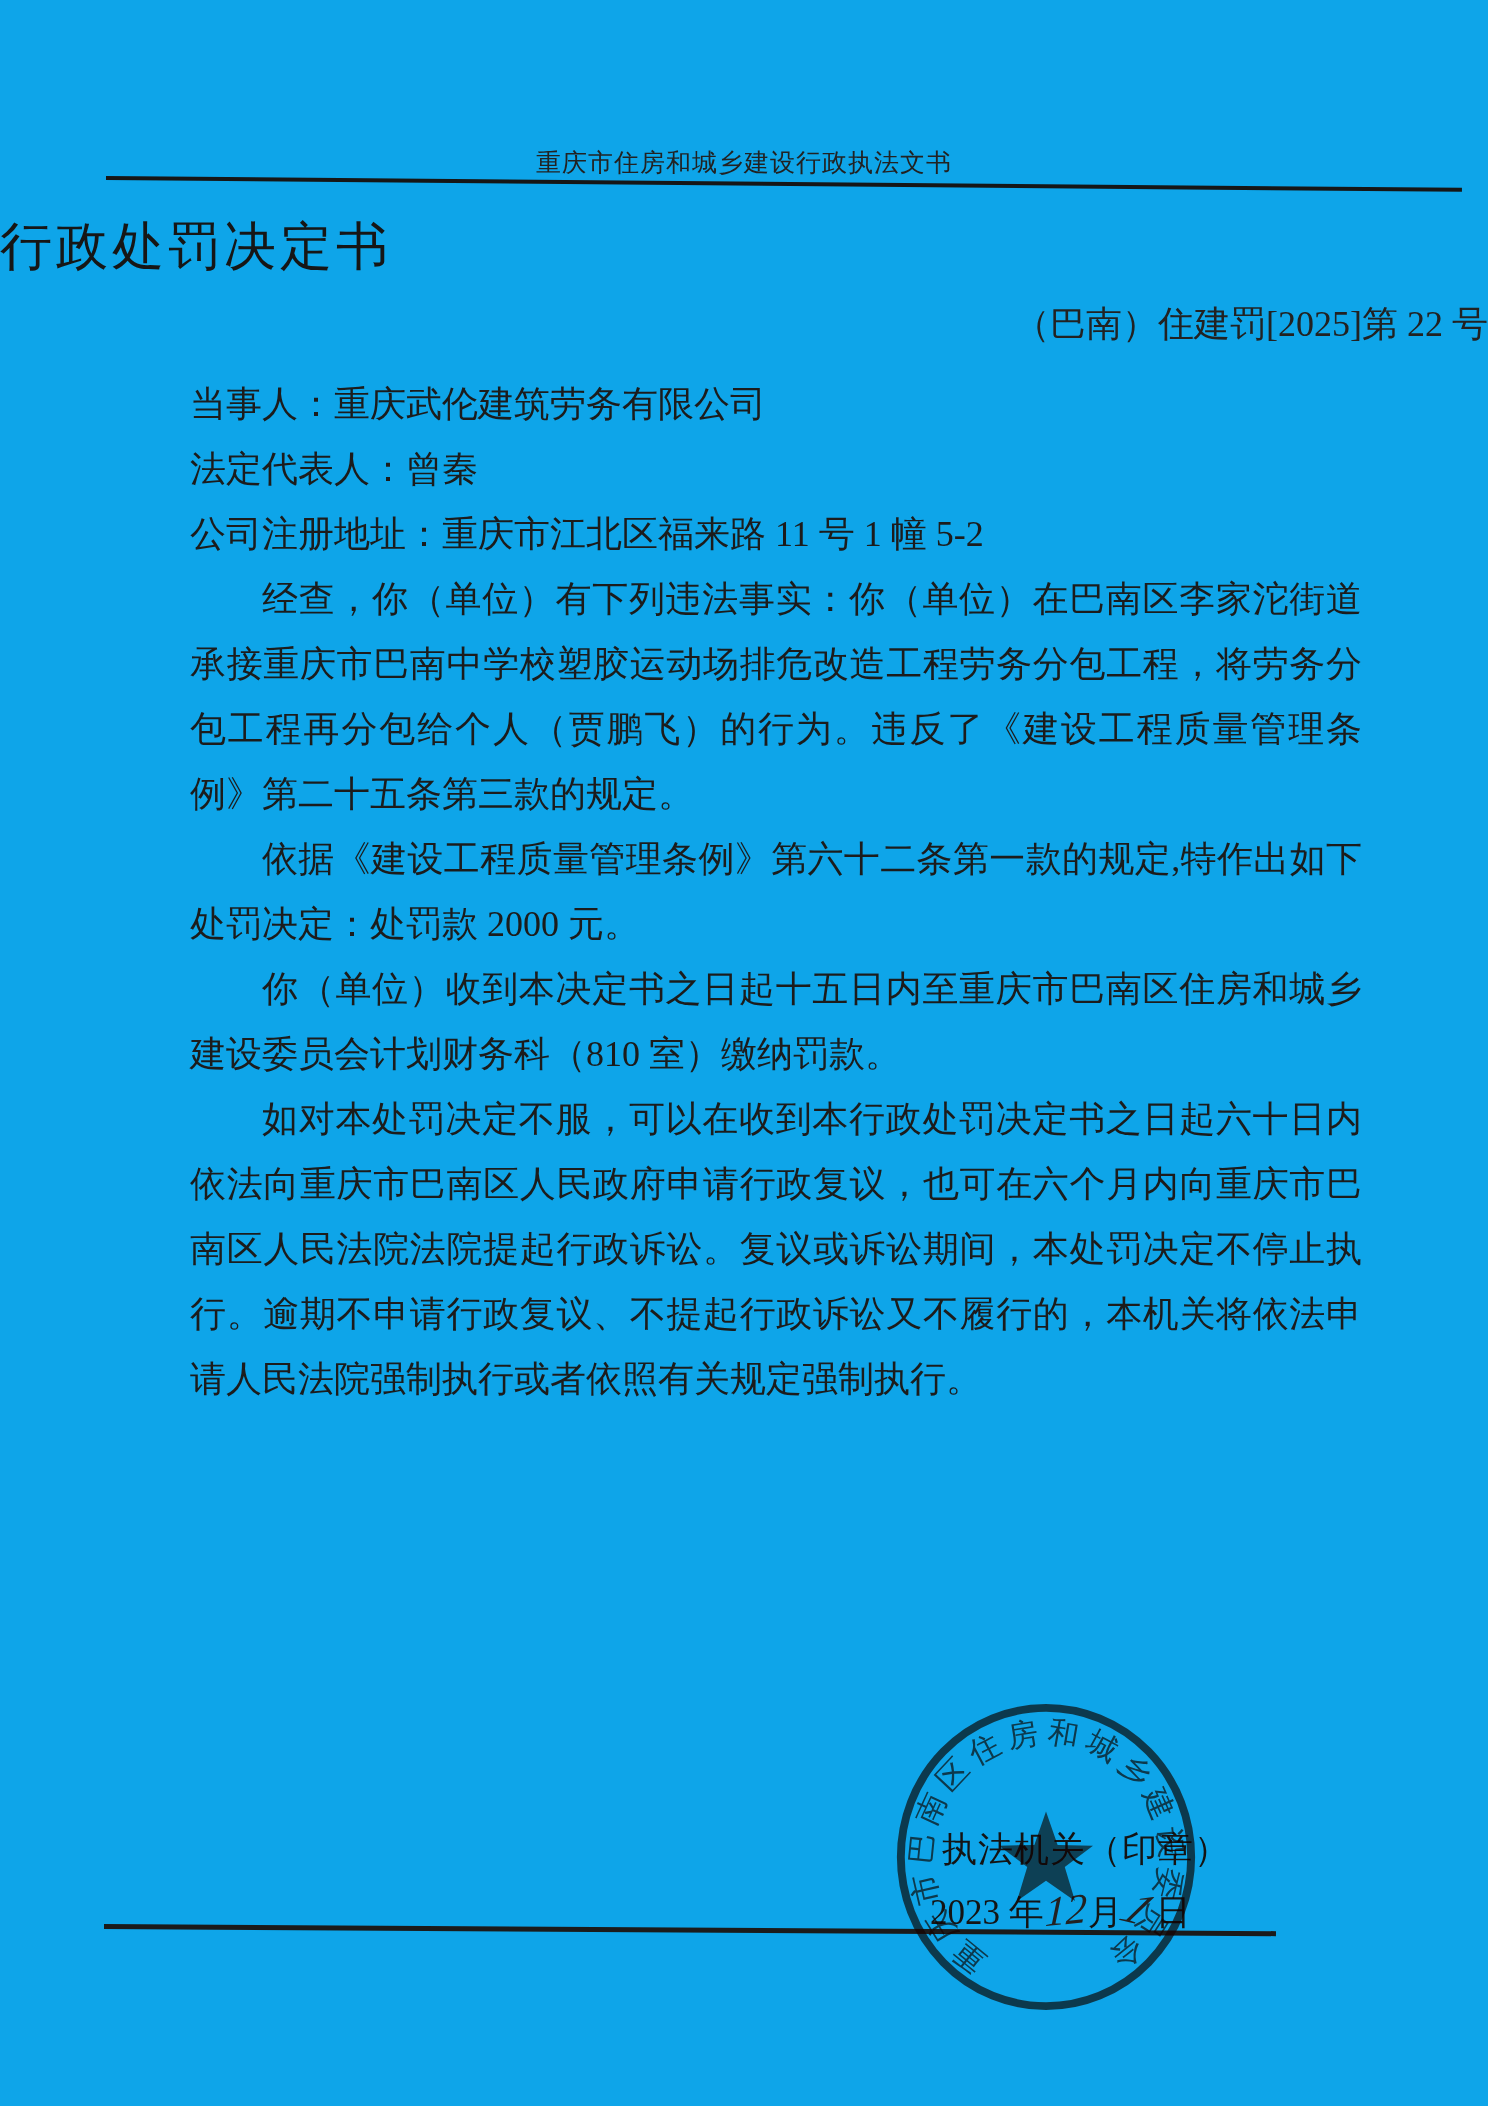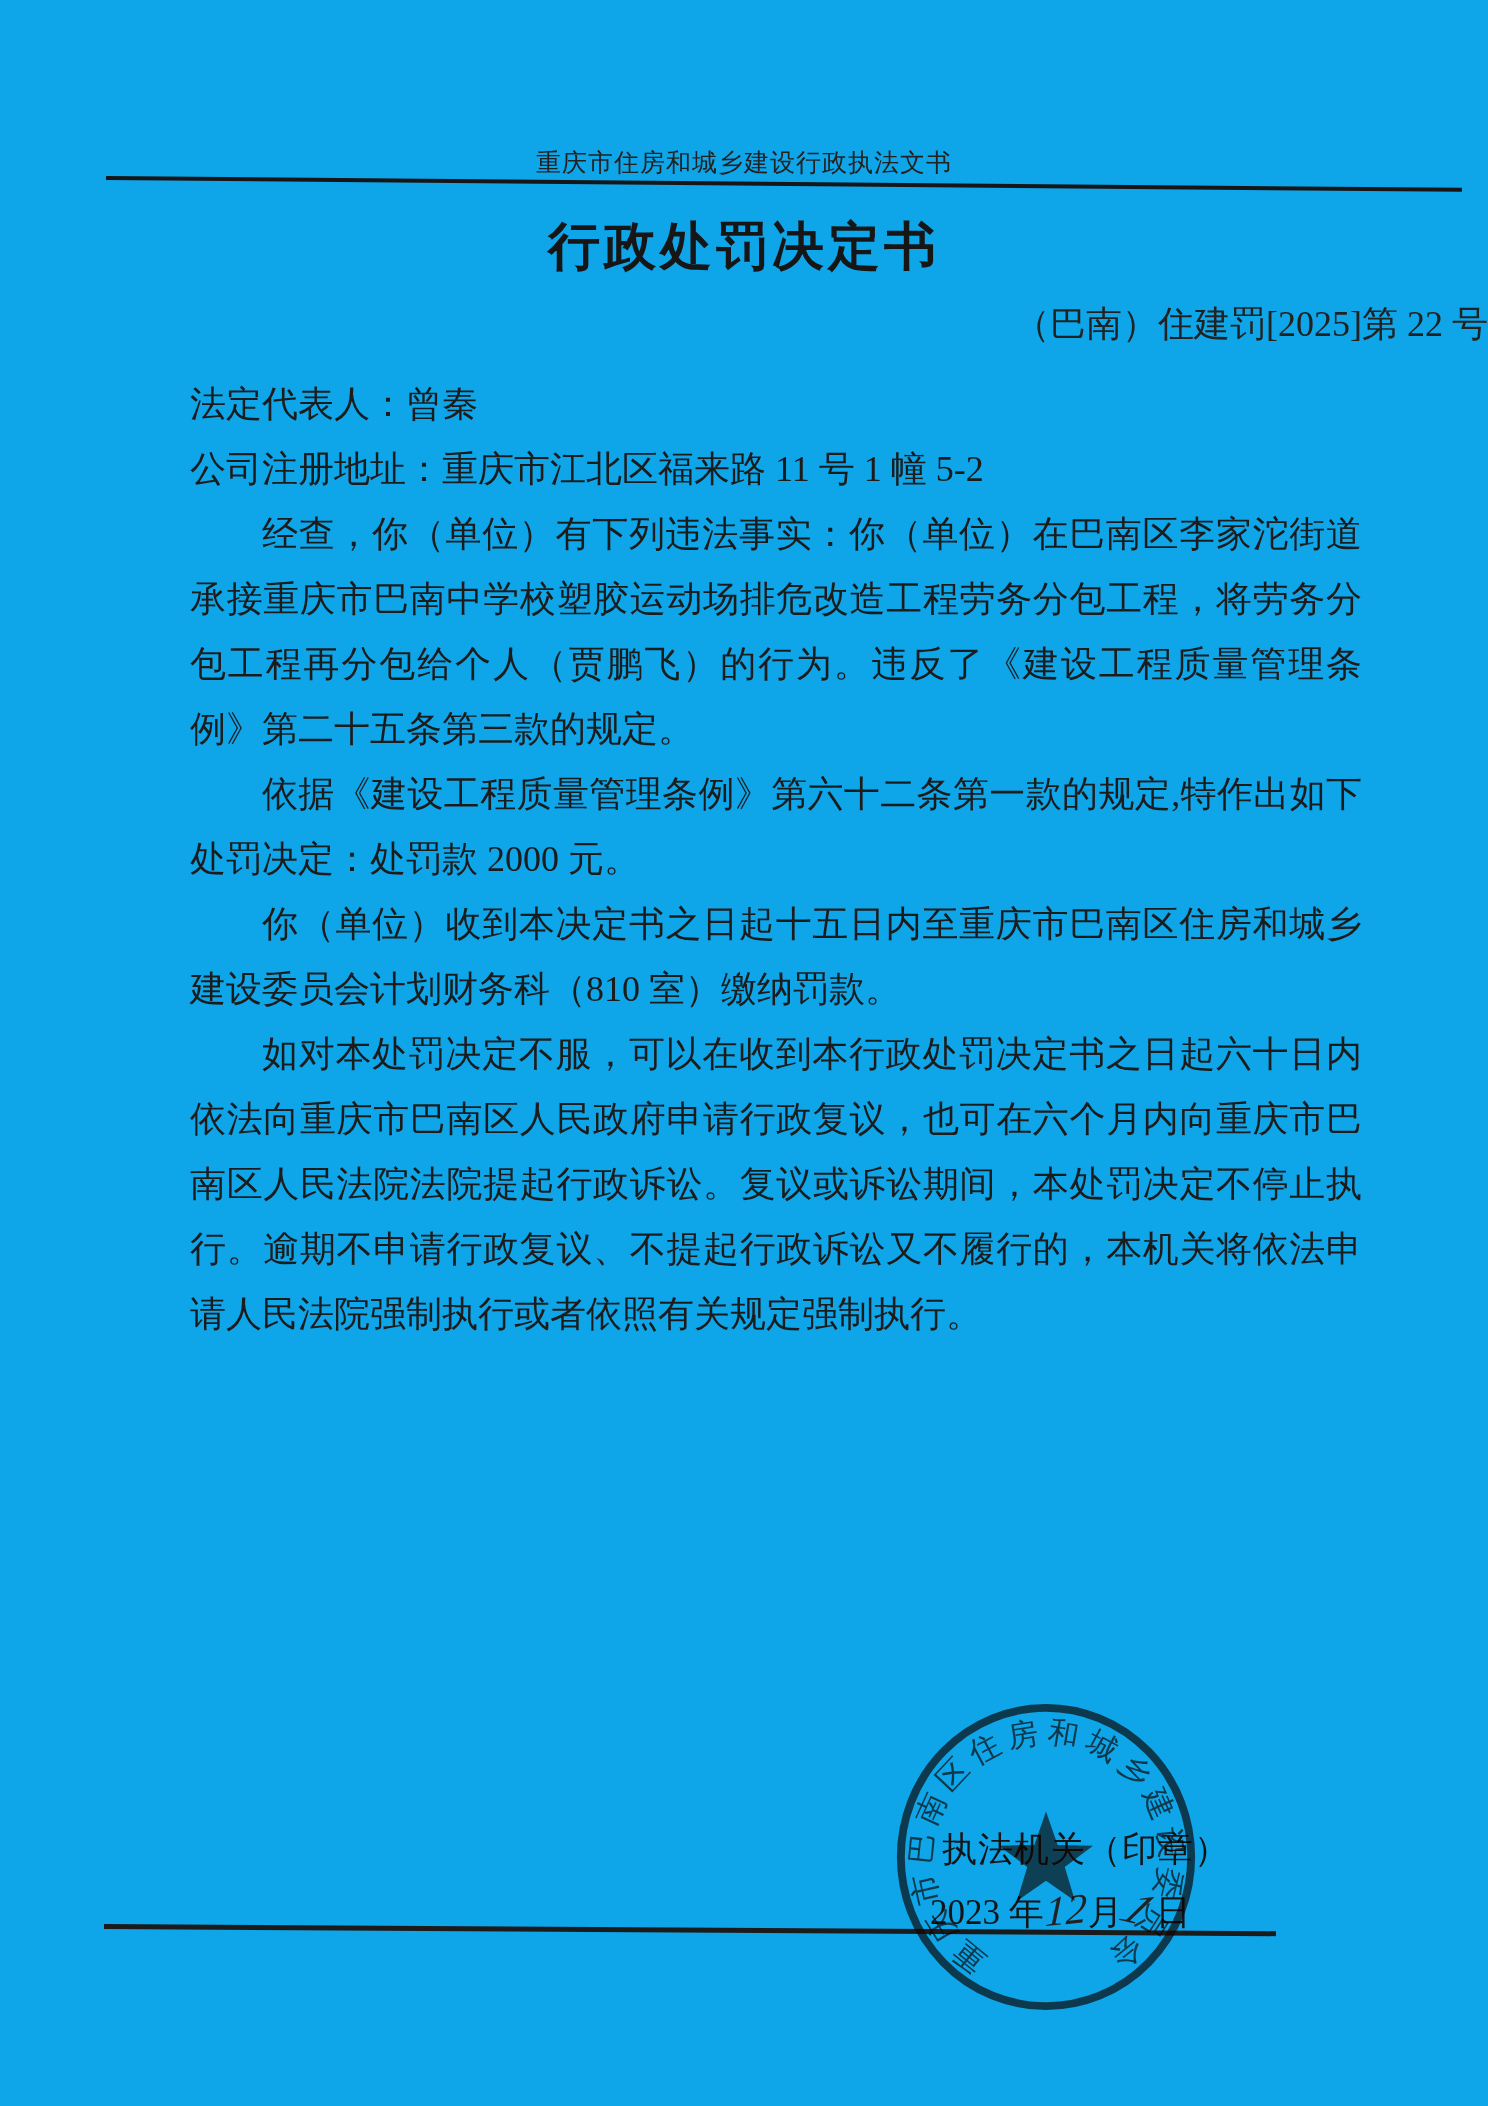--- a/index.html
+++ b/index.html
@@ -15,21 +15,21 @@
   .doc-header{
     position:absolute;top:146px;left:0;width:100%;
     text-align:center;font-size:25px;letter-spacing:1px;color:#222;
   }
   .header-rule{
     position:absolute;top:176px;left:106px;width:1356px;height:4px;
     background:#161616;transform:rotate(0.5deg);transform-origin:left center;
   }
   .doc-title{
     position:absolute;top:212px;left:0;width:100%;margin:0;
-    text-align:center;font-size:52px;font-weight:bold;letter-spacing:4px;color:#161616;
+    font-size:52px;font-weight:normal;letter-spacing:4px;color:#161616;
   }
   .doc-number{
     position:absolute;top:300px;left:0;width:100%;
     text-align:right;font-size:36px;color:#222;
   }
   .doc-body{
     position:absolute;top:372px;left:190px;width:1172px;
     font-size:36px;line-height:65px;text-align:justify;
     text-justify:inter-ideograph;color:#1c1c1c;
   }
@@ -73,20 +73,21 @@
 
 <div class="page">
 
   <div class="doc-header">重庆市住房和城乡建设行政执法文书</div>
   <div class="header-rule"></div>
 
   <h1 class="doc-title">行政处罚决定书</h1>
   <div class="doc-number">（巴南）住建罚[2025]第 22 号</div>
 
   <div class="doc-body">
+    <p class="party-line">当事人：重庆武伦建筑劳务有限公司</p>
     <p class="party-line">法定代表人：曾秦</p>
     <p class="party-line">公司注册地址：重庆市江北区福来路 11 号 1 幢 5-2</p>
     <p class="para">经查，你（单位）有下列违法事实：你（单位）在巴南区李家沱街道承接重庆市巴南中学校塑胶运动场排危改造工程劳务分包工程，将劳务分包工程再分包给个人（贾鹏飞）的行为。违反了《建设工程质量管理条例》第二十五条第三款的规定。</p>
     <p class="para">依据《建设工程质量管理条例》第六十二条第一款的规定,特作出如下处罚决定：处罚款 2000 元。</p>
     <p class="para">你（单位）收到本决定书之日起十五日内至重庆市巴南区住房和城乡建设委员会计划财务科（810 室）缴纳罚款。</p>
     <p class="para">如对本处罚决定不服，可以在收到本行政处罚决定书之日起六十日内依法向重庆市巴南区人民政府申请行政复议，也可在六个月内向重庆市巴南区人民法院法院提起行政诉讼。复议或诉讼期间，本处罚决定不停止执行。逾期不申请行政复议、不提起行政诉讼又不履行的，本机关将依法申请人民法院强制执行或者依照有关规定强制执行。</p>
   </div>
 
   <div class="sign-agency">执法机关（印章）</div>
 

